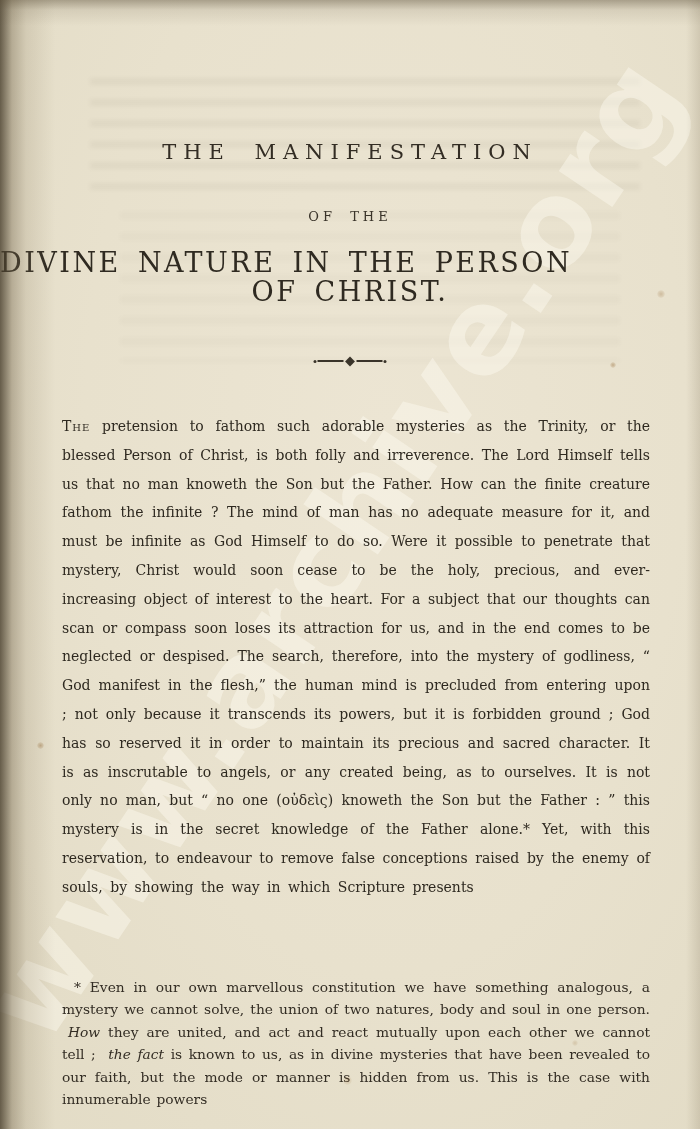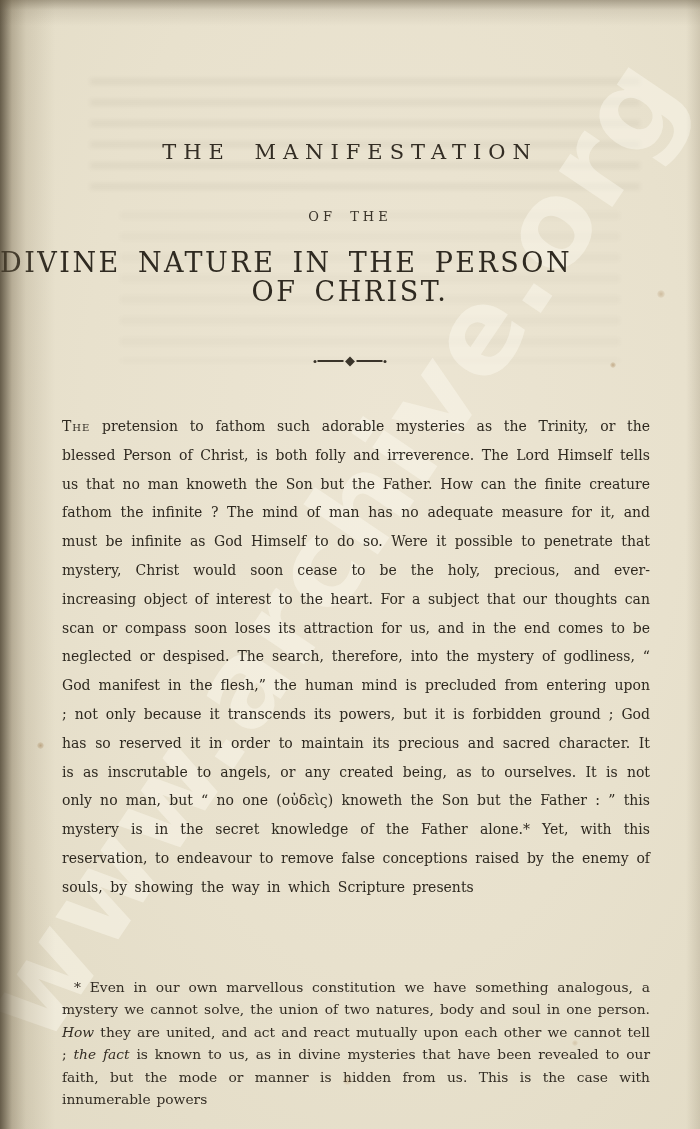--- a/index.html
+++ b/index.html
@@ -138,21 +138,21 @@
 
   
   .footnote {
     position: absolute; left: 62px; right: 50px; top: 962px;
     font-size: 13.8px; line-height: 22.5px;
     text-align: justify;
     word-spacing: 1.5px;
     color: #332d24;
     text-indent: 12px;
   }
-  .footnote .it { font-style: italic; }
+  .footnote .it { font-style: italic; margin-left: 6px; }
 </style>
 </head>
 <body>
 
 <div class="page">
 
   <div class="show-through top"></div>
   <div class="show-through mid"></div>
 
   <div class="watermark">www.archive.org</div>

